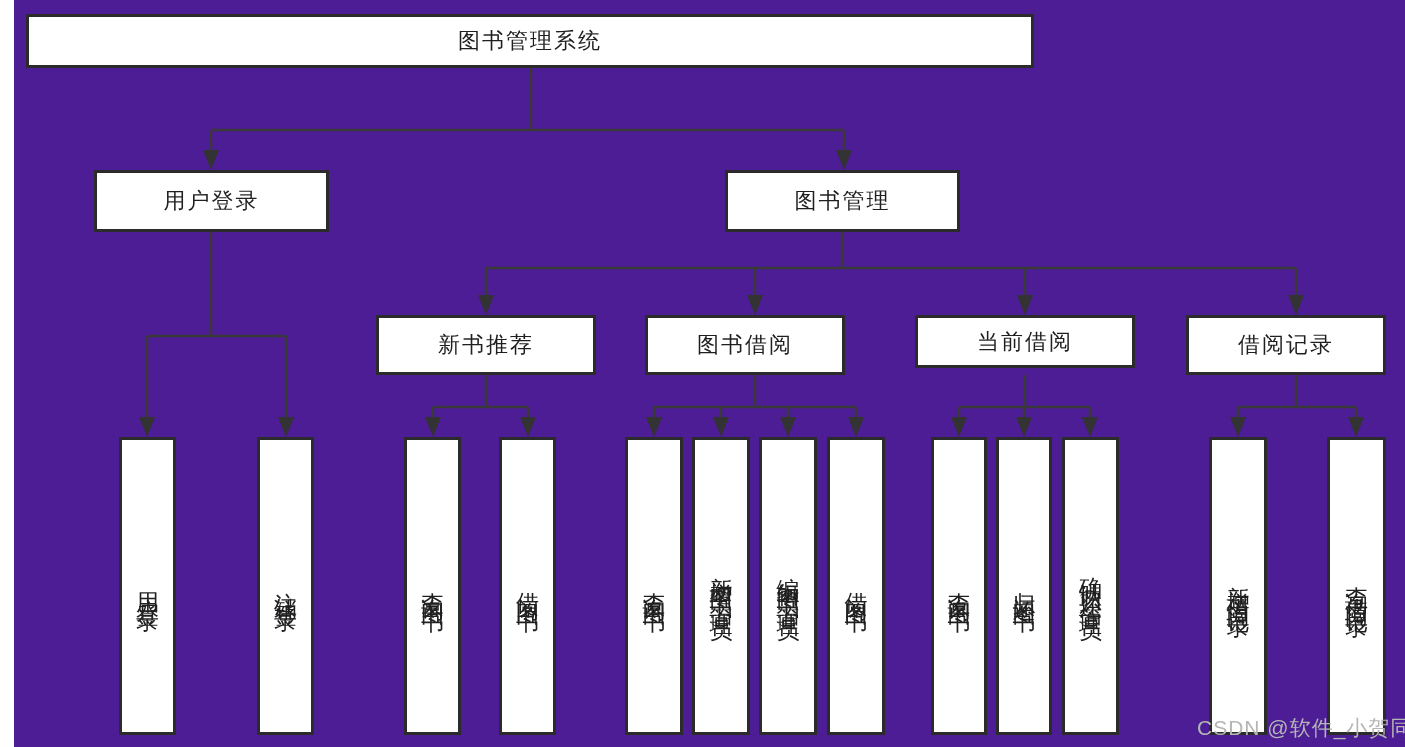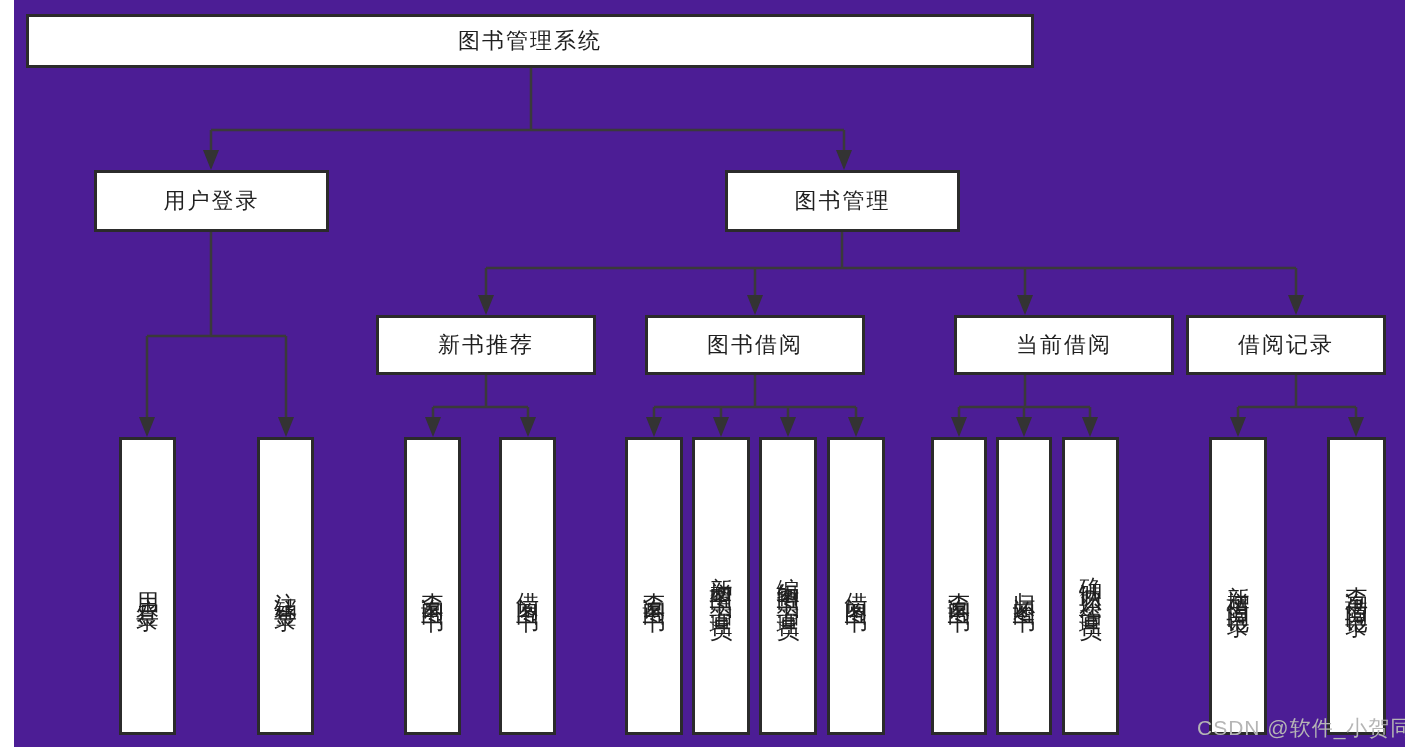--- a/index.html
+++ b/index.html
@@ -101,24 +101,24 @@
   <div class="node h" style="left:80px;top:170px;width:235px;height:62px">
     <span class="lbl">用户登录</span>
   </div>
   <div class="node h" style="left:362px;top:315px;width:220px;height:60px">
     <span class="lbl">新书推荐</span>
   </div>
 
   <div class="node h" style="left:711px;top:170px;width:235px;height:62px">
     <span class="lbl">图书管理</span>
   </div>
-  <div class="node h" style="left:631px;top:315px;width:220px;height:60px">
+  <div class="node h" style="left:631px;top:315px;width:200px;height:60px">
     <span class="lbl">图书借阅</span>
   </div>
-  <div class="node h" style="left:940px;top:315px;width:220px;height:60px">
+  <div class="node h" style="left:901px;top:315px;width:220px;height:53px">
     <span class="lbl">当前借阅</span>
   </div>
   <div class="node h" style="left:1172px;top:315px;width:200px;height:60px">
     <span class="lbl">借阅记录</span>
   </div>
 
   <div class="node v" style="left:105px;top:437px;width:57px;height:298px">
     <span class="lbl">用户登录</span>
   </div>
   <div class="node v" style="left:243px;top:437px;width:57px;height:298px">

